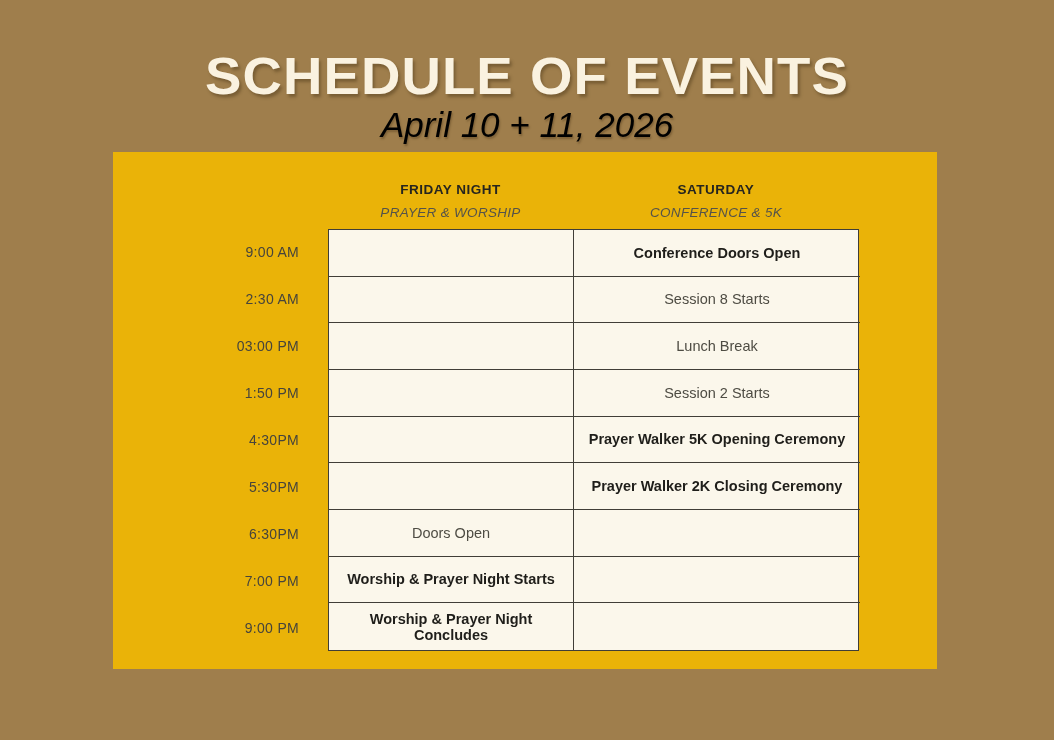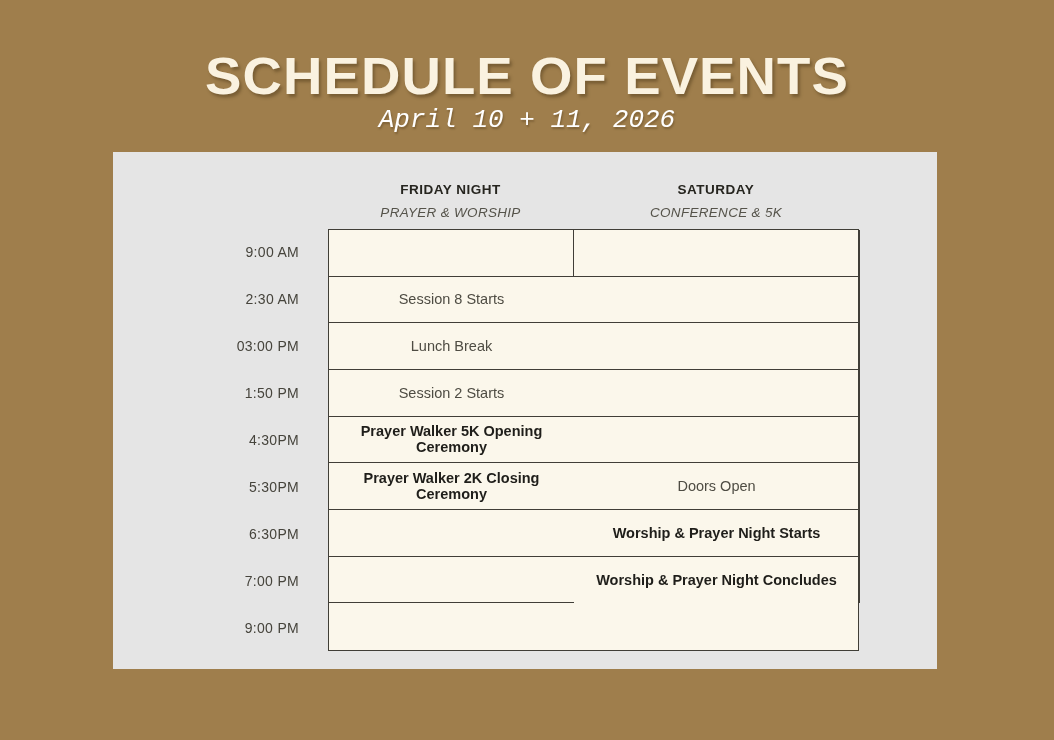--- a/index.html
+++ b/index.html
@@ -21,35 +21,34 @@
     letter-spacing: 1px;
     color: #faf2e0;
     transform: scaleX(1.05);
     transform-origin: 50% 50%;
     text-shadow: 2px 3px 3px rgba(74, 53, 22, 0.45);
     white-space: nowrap;
     line-height: 1.0;
   }
   .hero-subtitle {
     margin-top: 4px;
-    font-size: 26px;
+    font-size: 35px;
     font-style: italic;
-    color: #ffffff;
+    color: #000000;
     text-shadow: 1px 2px 2px rgba(74, 53, 22, 0.40);
     white-space: nowrap;
     line-height: 1.1;
-    font-family: Liberation Mono, monospace;
   }
 
   
   .card {
     position: absolute;
     left: 113px; top: 152px;
     width: 824px; height: 517px;
-    background: #e5e5e5;
+    background: #eab308;
   }
 
   
   .col-headers {
     position: absolute;
     left: 215px; top: 30px;
     width: 531px;
     display: grid;
     grid-template-columns: 245px 286px;
     text-align: center;
@@ -142,20 +141,21 @@
       <div class="time">1:50 PM</div>
       <div class="time">4:30PM</div>
       <div class="time">5:30PM</div>
       <div class="time">6:30PM</div>
       <div class="time">7:00 PM</div>
       <div class="time">9:00 PM</div>
     </div>
 
     <div class="grid">
       <div class="cell fri"></div>
+      <div class="cell sat strong">Conference Doors Open</div>
       <div class="cell fri"></div>
       <div class="cell sat">Session 8 Starts</div>
       <div class="cell fri"></div>
       <div class="cell sat">Lunch Break</div>
       <div class="cell fri"></div>
       <div class="cell sat">Session 2 Starts</div>
       <div class="cell fri"></div>
       <div class="cell sat strong">Prayer Walker 5K Opening Ceremony</div>
       <div class="cell fri"></div>
       <div class="cell sat strong">Prayer Walker 2K Closing Ceremony</div>

